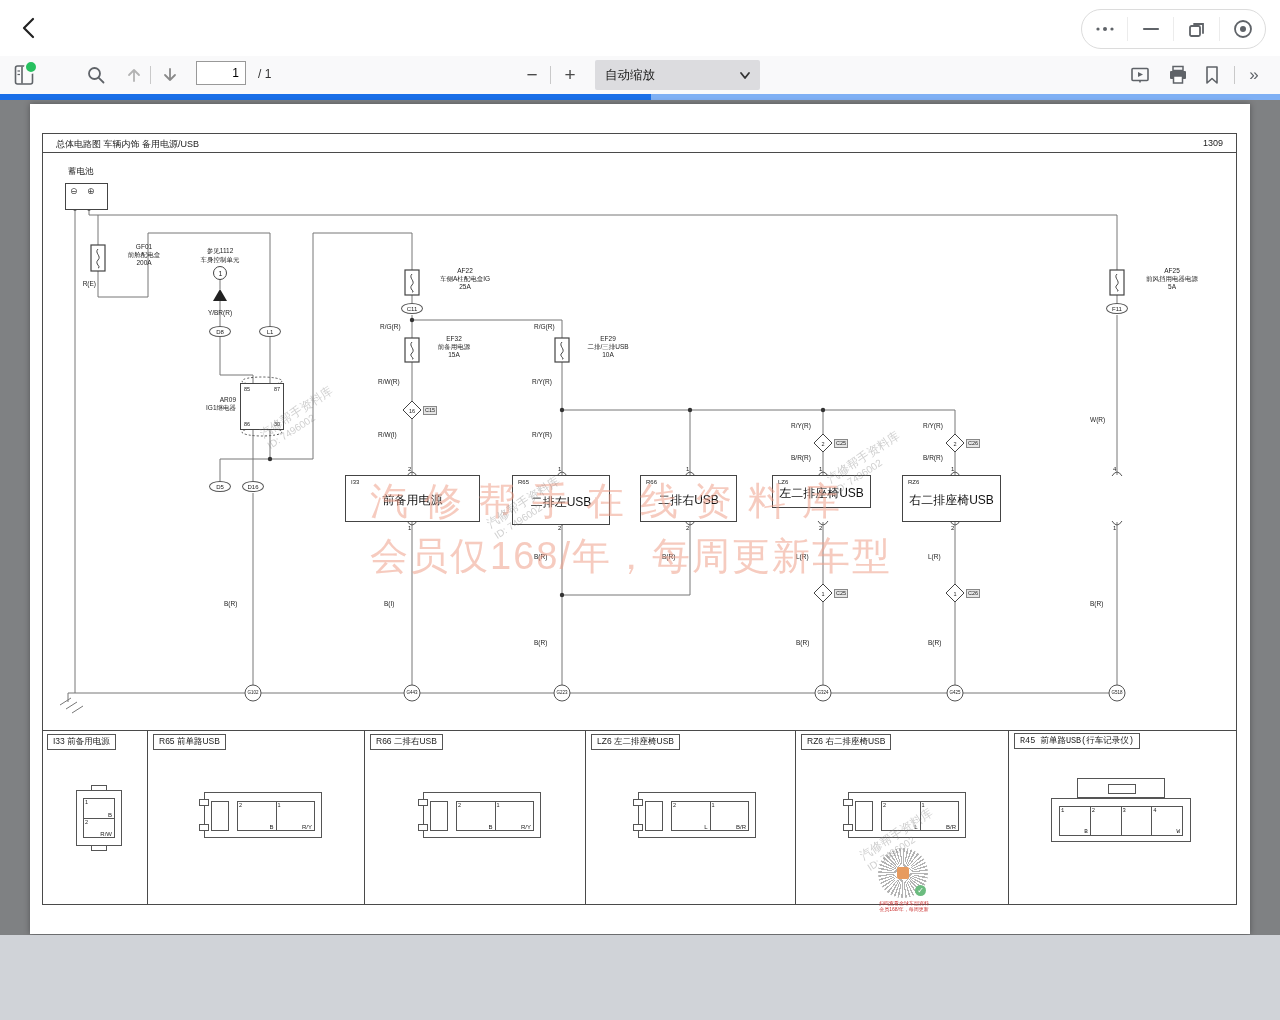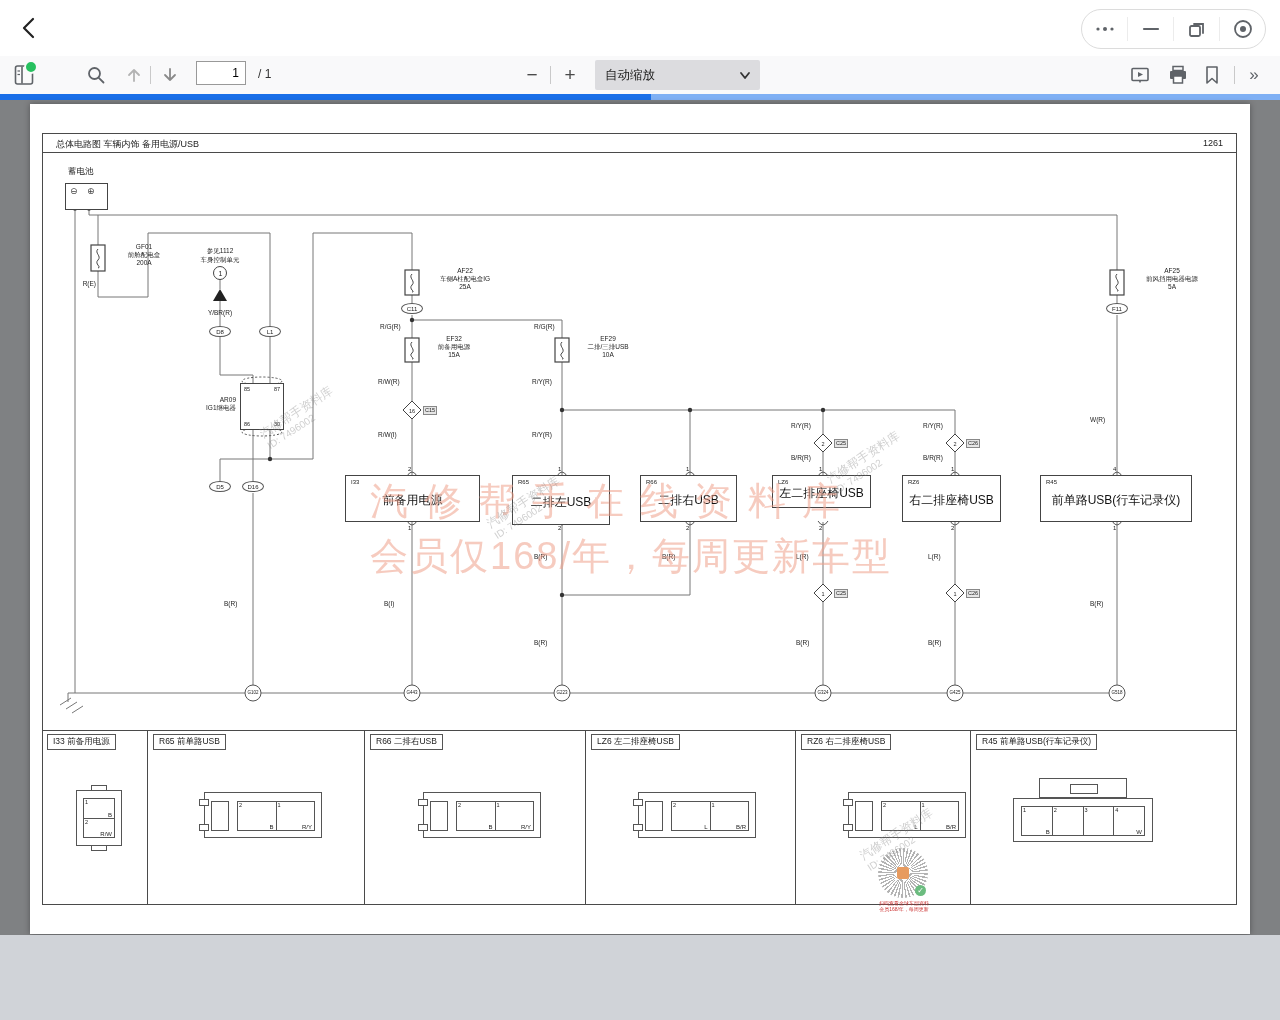--- a/index.html
+++ b/index.html
@@ -200,21 +200,21 @@
 
   <div class="loadbar">
       <div class="done"></div>
     </div>
 
   <div class="page">
 
     <div class="sheet">
       <div class="sheet-hd">
         <span class="t">总体电路图 车辆内饰 备用电源/USB</span>
-        <span class="pn">1261</span>
+        <span class="pn">1309</span>
       </div>
     </div>
 
     <svg class="wires">
       <g stroke="#777" stroke-width="1" fill="none">
         <path d="M45,106 V589 M38,589 H1087 M59,106 V111 M59,111 H1087 M68,111 V141"></path>
         <path d="M68,167 V193 H118 V129 H240 M240,129 V222 M240,233 V279"></path>
         <path d="M190,175 V185 M190,197 V222 M190,233 V271 H223 V279"></path>
         <path d="M223,326 V377 M223,389 V589"></path>
         <path d="M240,326 V355 M190,355 H283 M190,355 V377 M283,355 V129 M283,129 H382 M382,129 V166"></path>
@@ -387,24 +387,20 @@
       <span class="nm">二排右USB</span>
     </div>
     <div class="cbox" style="left:742px;top:371px;width:99px;height:33px;">
       <span class="code">LZ6</span>
       <span class="nm">左二排座椅USB</span>
     </div>
     <div class="cbox" style="left:872px;top:371px;width:99px;height:47px;">
       <span class="code">RZ6</span>
       <span class="nm">右二排座椅USB</span>
     </div>
-    <div class="cbox" style="left:1010px;top:371px;width:152px;height:47px;">
-      <span class="code">R45</span>
-      <span class="nm">前单路USB(行车记录仪)</span>
-    </div>
 
     <span class="pin" style="left:378px;top:362px;">2</span>
     <span class="pin" style="left:378px;top:421px;">1</span>
     <span class="pin" style="left:528px;top:362px;">1</span>
     <span class="pin" style="left:528px;top:421px;">2</span>
     <span class="pin" style="left:656px;top:362px;">1</span>
     <span class="pin" style="left:656px;top:421px;">2</span>
     <span class="pin" style="left:789px;top:362px;">1</span>
     <span class="pin" style="left:789px;top:421px;">2</span>
     <span class="pin" style="left:921px;top:362px;">1</span>
@@ -501,21 +497,21 @@
               <span class="w">L</span>
             </div>
           <div class="cell">
               <span class="n">1</span>
               <span class="w">B/R</span>
             </div>
         </div>
       </div>
     </div>
 
-    <div class="section bl" style="left:940px;width:223px;">
+    <div class="section bl" style="left:978px;width:223px;font-family:Liberation Mono, monospace;">
       <span class="sec-h">R45 前单路USB(行车记录仪)</span>
       <div class="connC" style="left:42px;top:48px;">
         <div class="hump">
             <i></i>
           </div>
         <div class="body"></div>
         <div class="cells">
           <div class="cell">
               <span class="n">1</span>
               <span class="w">B</span>

